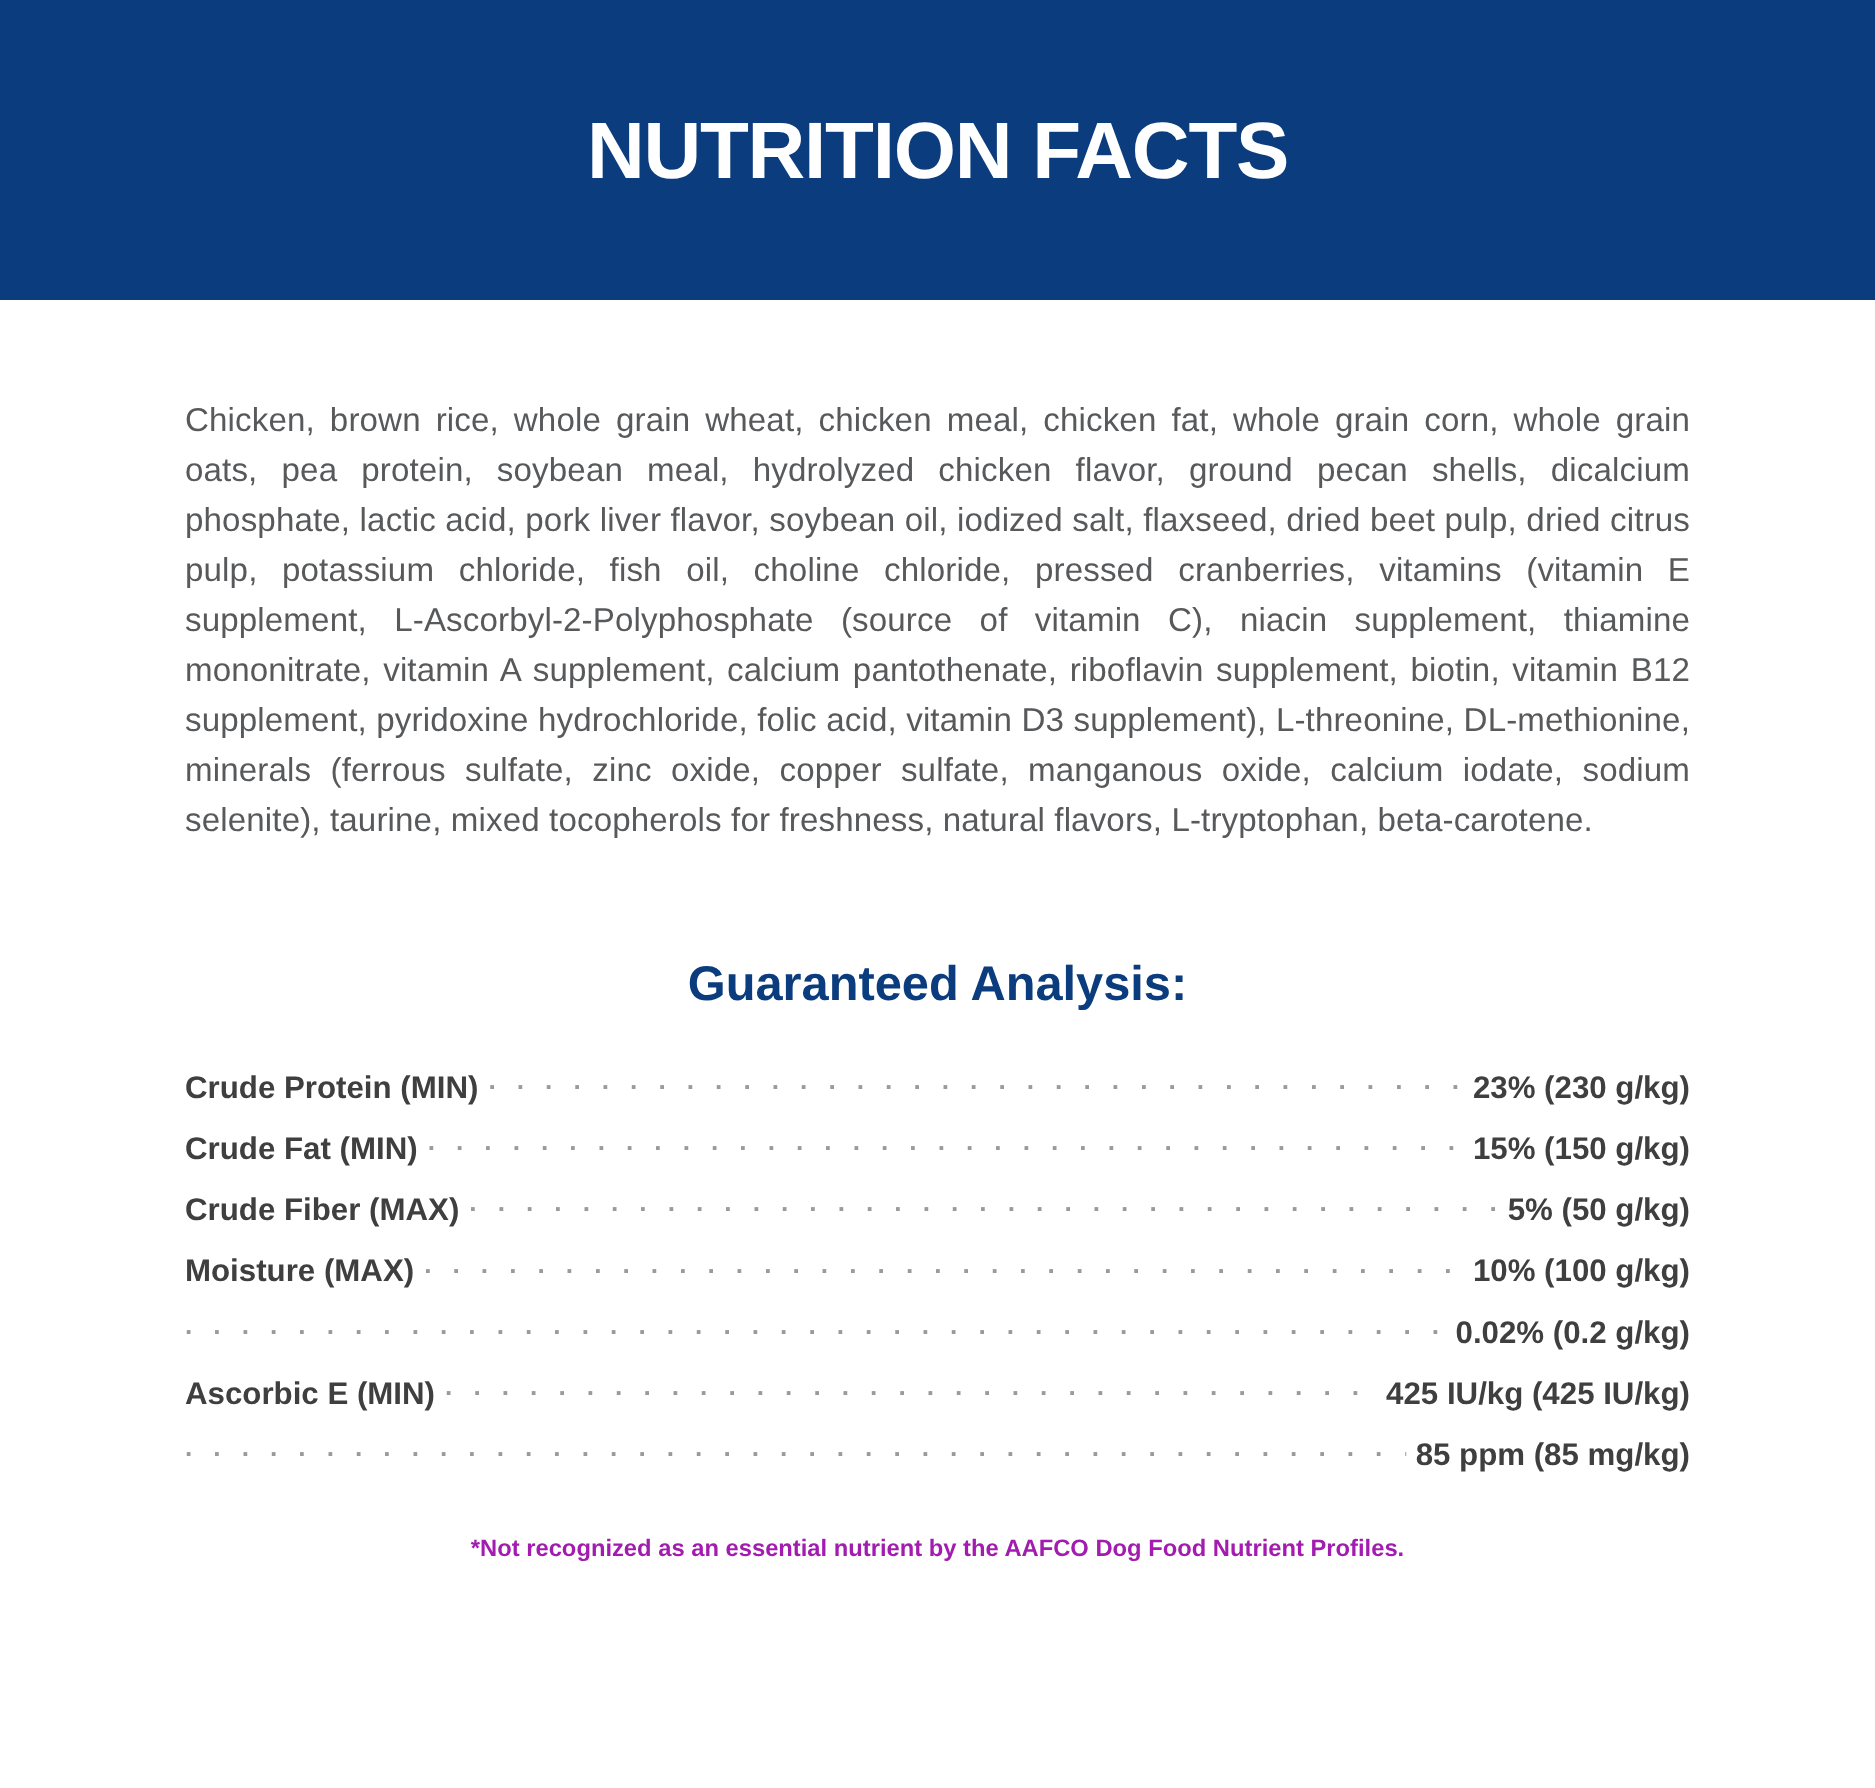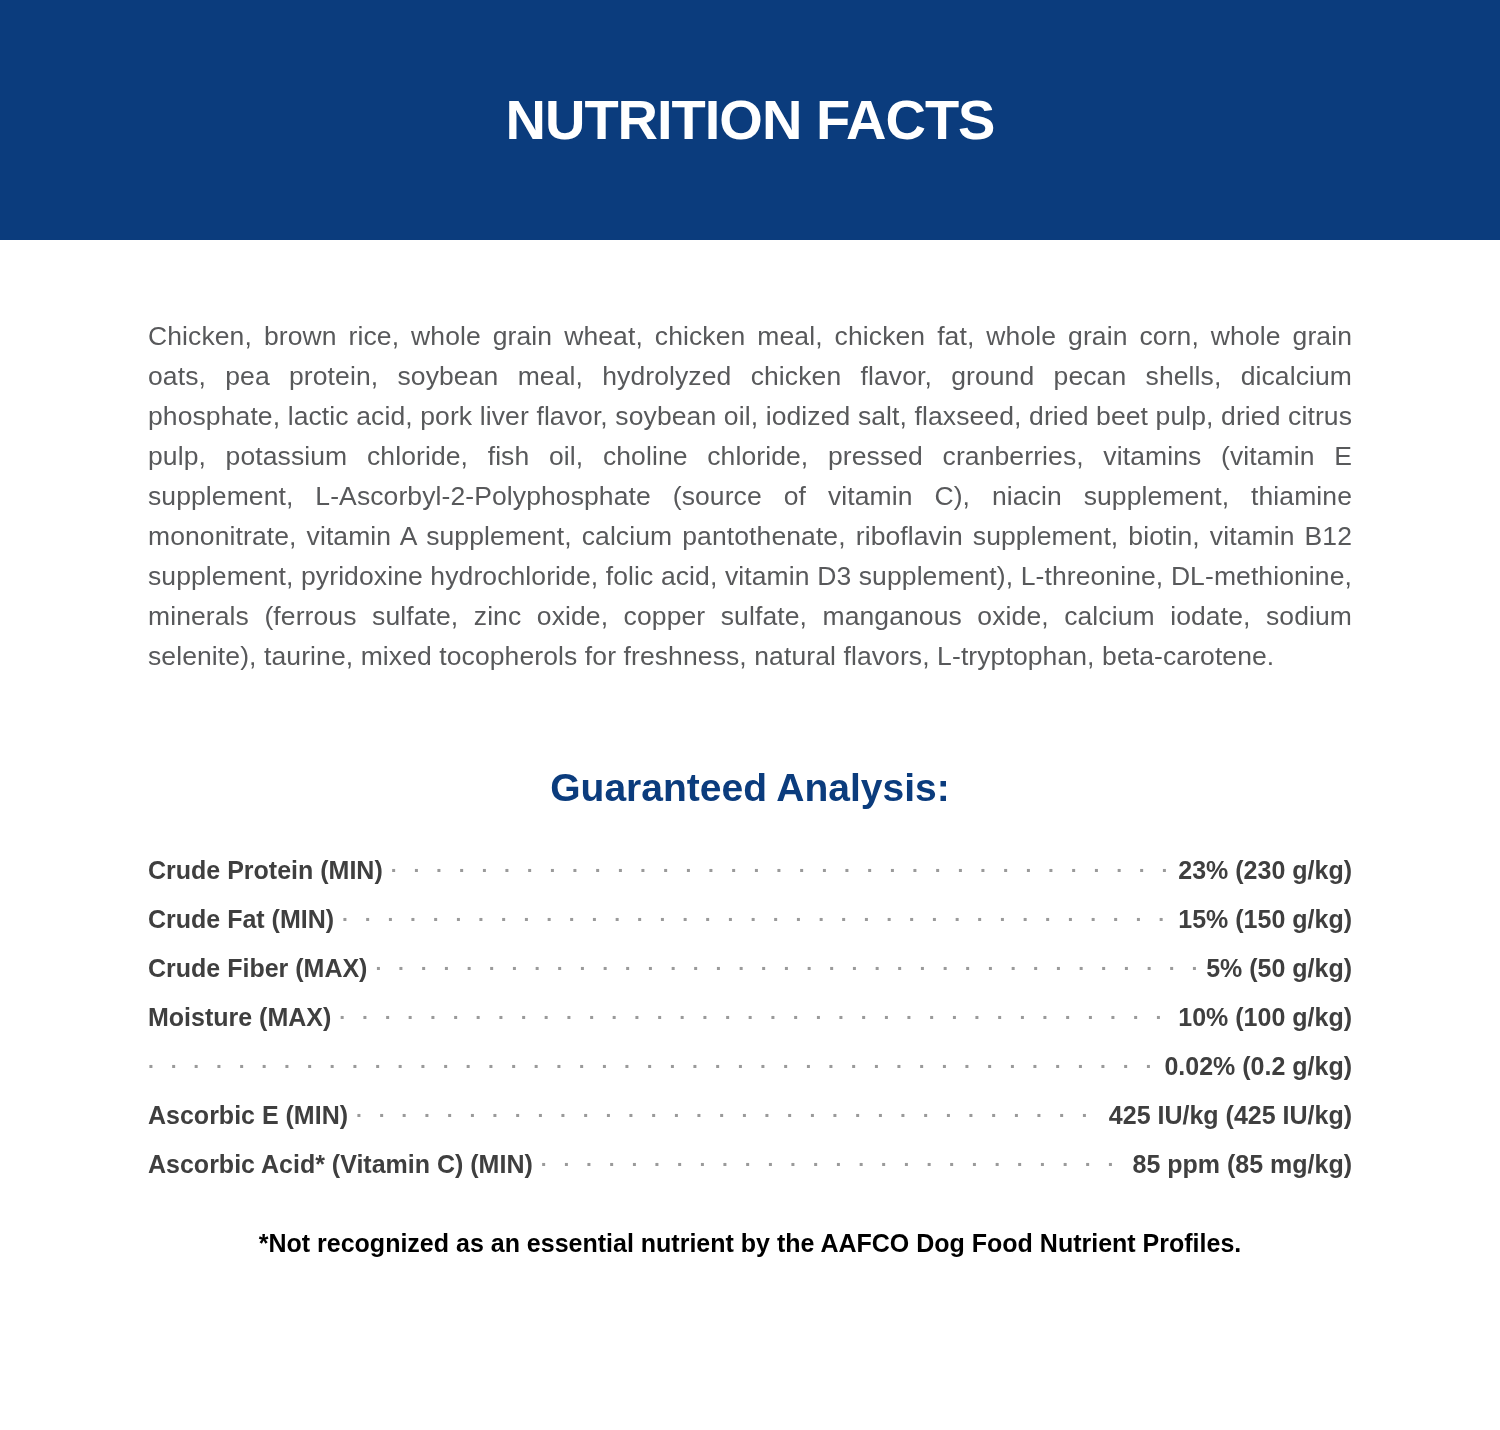--- a/index.html
+++ b/index.html
@@ -19,21 +19,21 @@
   .header-band {
     width: 100%;
     height: 240px;
     background: #0b3c7d;
     display: flex;
     align-items: center;
     justify-content: center;
   }
   .header-title {
     color: #ffffff;
-    font-size: 56px;
+    font-size: 64px;
     font-weight: bold;
     letter-spacing: -1px;
     line-height: 1;
     font-family: "Liberation Sans", sans-serif;
     margin: 0;
     padding: 0 20px;
   }
   .content {
     padding: 0 148px;
   }
@@ -88,23 +88,23 @@
     min-width: 20px;
   }
   .ga-value {
     white-space: nowrap;
     padding-left: 8px;
     text-align: right;
   }
   .footnote {
     margin-top: 40px;
     text-align: center;
-    font-size: 25px;
+    font-size: 19px;
     font-weight: bold;
-    color: #000000;
+    color: #a21caf;
   }
 </style>
 </head>
 <body>
 
 <div class="header-band">
   <h1 class="header-title">NUTRITION FACTS</h1>
 </div>
 
 <div class="content">
@@ -147,21 +147,20 @@
         <span class="ga-value">0.02% (0.2 g/kg)</span>
       </div>
 
       <div class="ga-row">
         <span class="ga-label">Ascorbic E (MIN)</span>
         <span class="ga-dots">. . . . . . . . . . . . . . . . . . . . . . . . . . . . . . . . . . . . . . . . . . . . . . . . . . . . . . . . . . . . . . . . . . . . . . . .</span>
         <span class="ga-value">425 IU/kg (425 IU/kg)</span>
       </div>
 
       <div class="ga-row">
-        <span class="ga-label">Ascorbic Acid* (Vitamin C) (MIN)</span>
         <span class="ga-dots">. . . . . . . . . . . . . . . . . . . . . . . . . . . . . . . . . . . . . . . . . . . . . . . . . . . . . . . . . . . . . . . . . . . . . . . .</span>
         <span class="ga-value">85 ppm (85 mg/kg)</span>
       </div>
 
     </div>
 
     <div class="footnote">*Not recognized as an essential nutrient by the AAFCO Dog Food Nutrient Profiles.</div>
   </div>
 
 </div>

